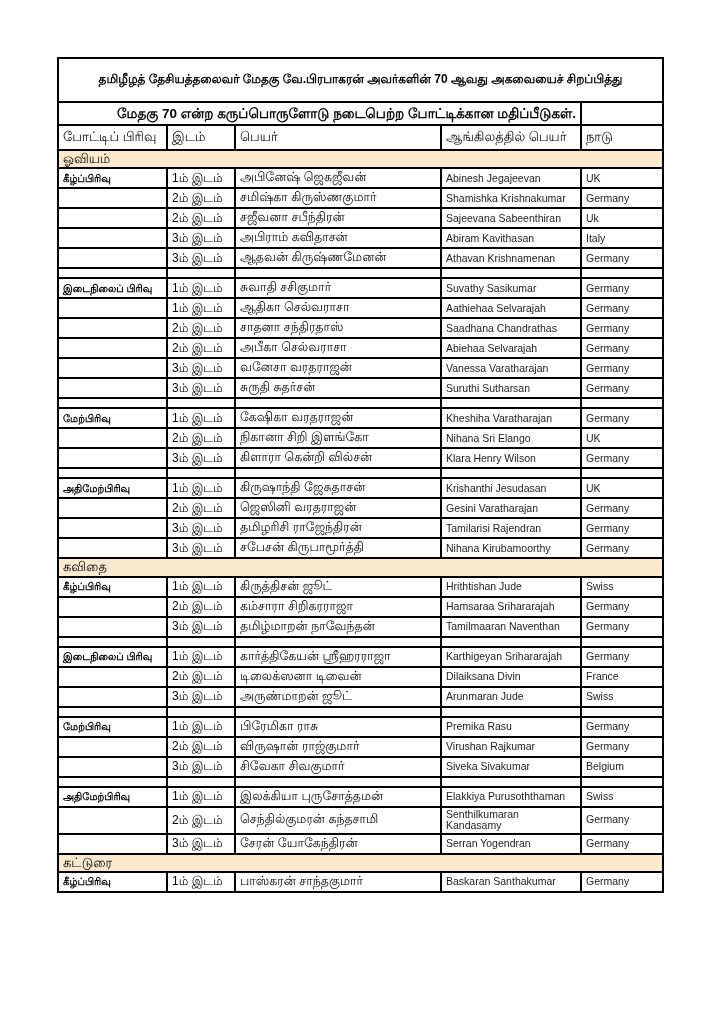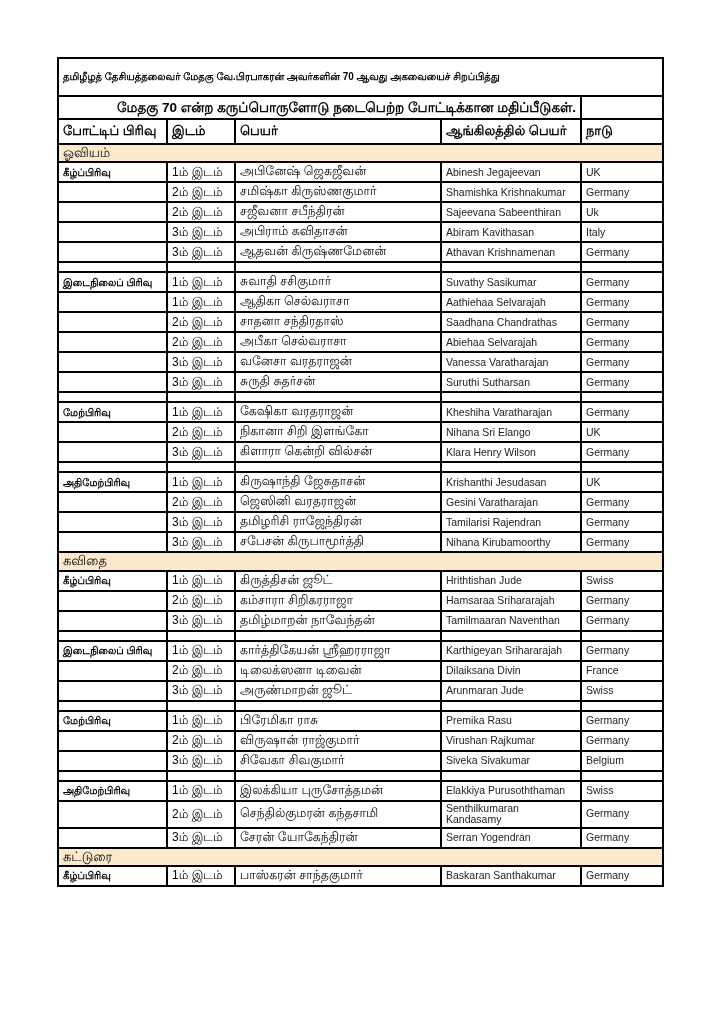--- a/index.html
+++ b/index.html
@@ -10,27 +10,27 @@
   }
   .sheet { box-sizing:border-box; padding:57px 0 0 57px; }
   table.results {
     border-collapse:collapse; table-layout:fixed; width:605px;
   }
   table.results td, table.results th {
     border:2px solid #000; padding:1px 4px; vertical-align:middle;
     overflow:hidden; box-sizing:border-box;
   }
   tr.title-row-1 td {
-    font-weight:bold; font-size:10px; height:38px; line-height:1.15;
+    font-weight:bold; text-align:center; font-size:12px; height:44px; line-height:1.15;
   }
   tr.title-row-2 td.t2main {
     font-weight:bold; text-align:right; font-size:13.5px; height:23px; line-height:1.15;margin-top:12px;
   }
   tr.header-row th {
-    font-size:13px; font-weight:bold; text-align:left; height:25px; line-height:1.1;
+    font-size:13px; font-weight:normal; text-align:left; height:25px; line-height:1.1;
   }
   tr.band-row td {
     background:#fbe9cd; text-align:left; font-size:13px; height:18px; line-height:1.1;
   }
   tr.data-row td { height:20px; font-size:12.5px; line-height:1.1; }
   tr.data-row td.cat { font-weight:bold; font-size:10px; white-space:nowrap; }
   tr.data-row td.place { font-size:12px; white-space:nowrap; }
   tr.data-row td.name-ta { font-size:12.5px; }
   tr.data-row td.name-en, tr.data-row td.country { font-size:10.5px; color:#222; }
   tr.sep-row td { height:10px; padding:0; }

